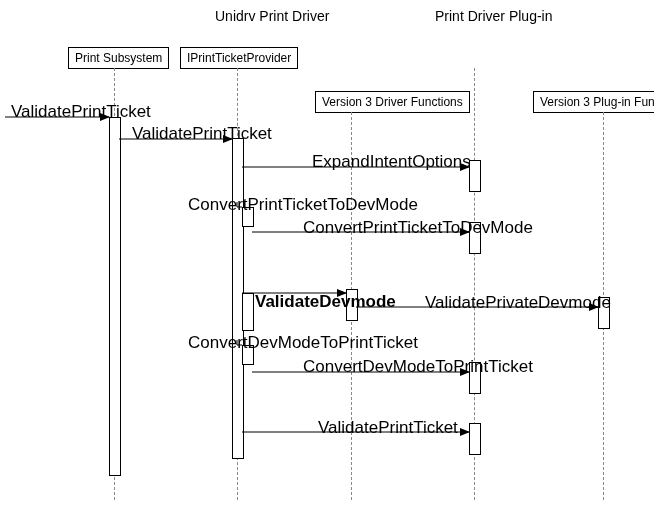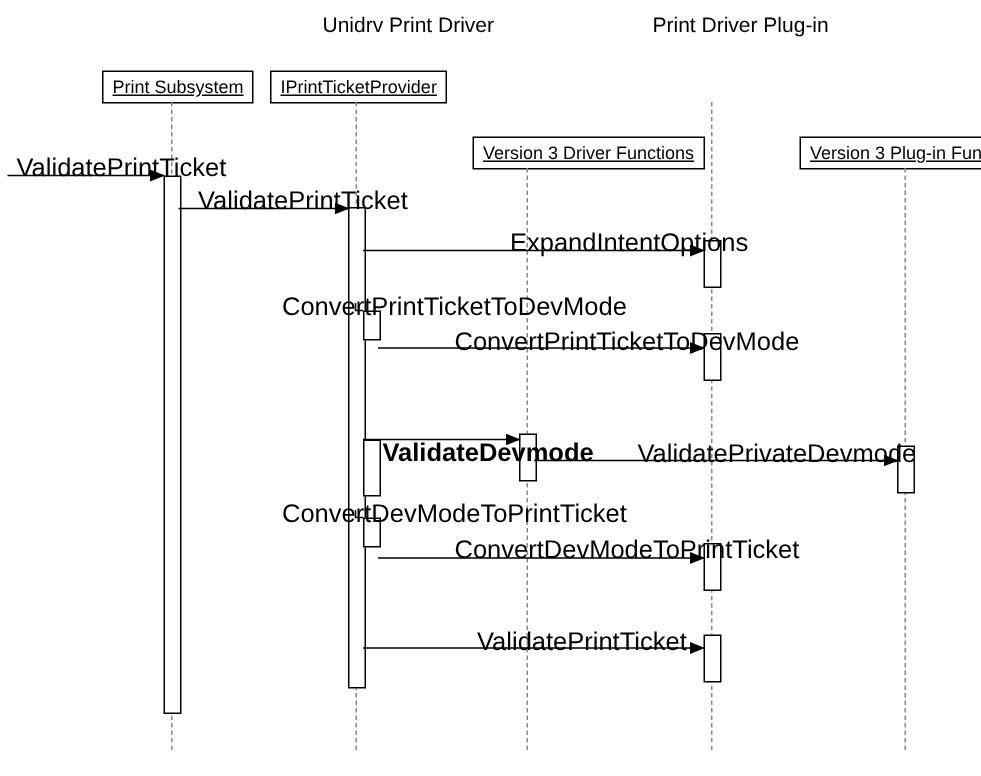--- a/index.html
+++ b/index.html
@@ -22,21 +22,20 @@
   }
   .participant-box {
     position: absolute;
     border: 1px solid #000;
     padding: 3px 6px;
     text-align: center;
     white-space: nowrap;
     background: #fff;
   }
   .participant-box span {
-    text-decoration: underline;
   }
   .lifeline {
     position: absolute;
     width: 0;
     border-left: 1.5px dashed #888;
   }
   .activation {
     position: absolute;
     background: #fff;
     border: 1px solid #000;
@@ -85,21 +84,21 @@
 
   <div class="activation" style="left:469px; top:160px; height:30px;"></div>
   <div class="activation" style="left:469px; top:222px; height:30px;"></div>
   <div class="activation" style="left:346px; top:289px; height:30px;"></div>
   <div class="activation" style="left:598px; top:297px; height:30px;"></div>
   <div class="activation" style="left:469px; top:362px; height:30px;"></div>
   <div class="activation" style="left:469px; top:423px; height:30px;"></div>
 
   <div class="msg-label" style="left:11px; top:102px;"><span>ValidatePrintTicket</span></div>
   <div class="msg-label" style="left:132px; top:124px;"><span>ValidatePrintTicket</span></div>
-  <div class="msg-label" style="left:312px; top:152px;margin-left:28px;"><span>ExpandIntentOptions</span></div>
+  <div class="msg-label" style="left:312px; top:152px;"><span>ExpandIntentOptions</span></div>
   <div class="msg-label" style="left:188px; top:195px;"><span>ConvertPrintTicketToDevMode</span></div>
   <div class="msg-label" style="left:303px; top:218px;"><span>ConvertPrintTicketToDevMode</span></div>
   <div class="msg-label" style="left:255px; top:292px;font-weight:bold;"><span>ValidateDevmode</span></div>
   <div class="msg-label" style="left:425px; top:293px;"><span>ValidatePrivateDevmode</span></div>
   <div class="msg-label" style="left:188px; top:333px;"><span>ConvertDevModeToPrintTicket</span></div>
   <div class="msg-label" style="left:303px; top:357px;"><span>ConvertDevModeToPrintTicket</span></div>
   <div class="msg-label" style="left:318px; top:418px;"><span>ValidatePrintTicket</span></div>
 
   <svg class="arrows" viewBox="0 0 654 517">
     <defs>

